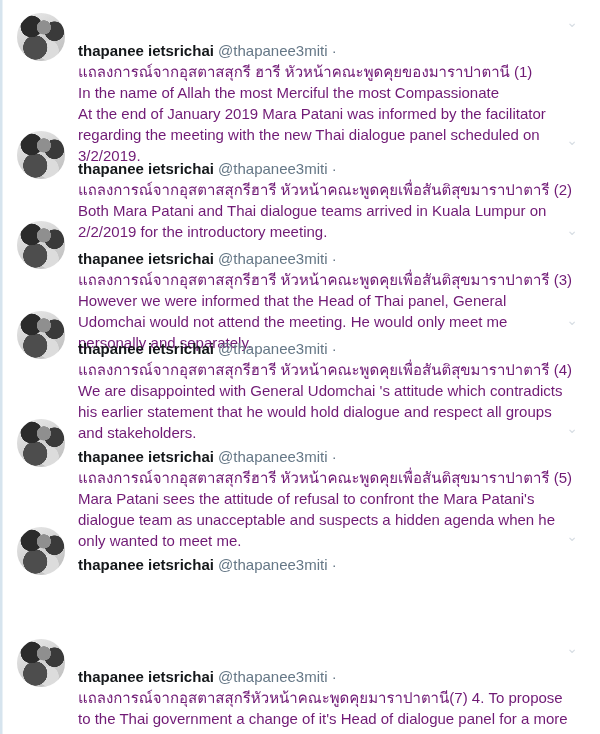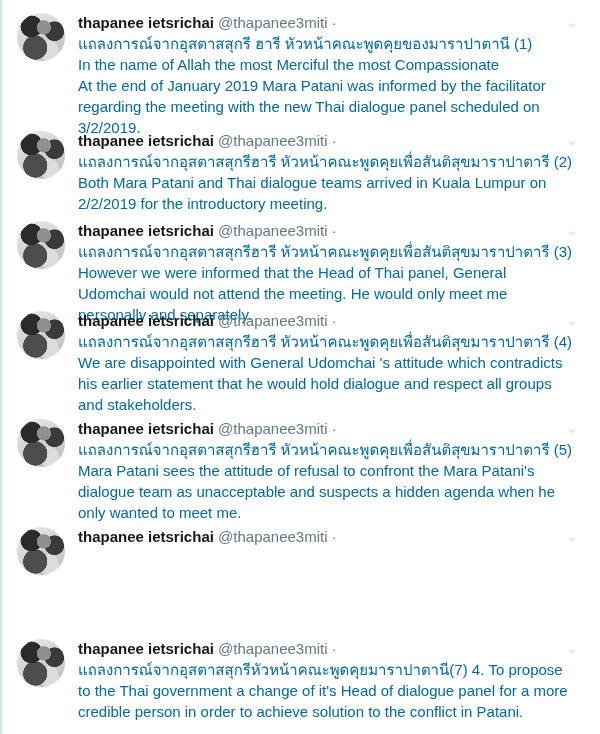--- a/index.html
+++ b/index.html
@@ -35,38 +35,39 @@
       radial-gradient(circle at 78% 38%, #3a3a3a 0 20%, rgba(0,0,0,0) 21%),
       radial-gradient(circle at 38% 72%, #4d4d4d 0 26%, rgba(0,0,0,0) 27%),
       radial-gradient(circle at 66% 78%, #dcdcdc 0 20%, rgba(0,0,0,0) 21%),
       linear-gradient(150deg, #ececec 0%, #cfcfcf 55%, #bdbdbd 100%);
   }
   .content {
     flex: 1 1 auto;
     margin-left: 13px;
     max-width: 506px;
     padding-right: 10px;
+    margin-top: 28px;
   }
   .header {
     font-size: 15px;
     line-height: 20px;
     white-space: nowrap;
   }
   .name {
     font-weight: bold;
     color: #14171a;
   }
   .handle, .dot {
     color: #657786;
     font-weight: normal;
   }
   .body {
     font-size: 15px;
     line-height: 21px;
-    color: #0369a1;
+    color: #701a75;
     white-space: pre-line;
   }
   .caret {
     position: absolute;
     right: 12px;
     top: 2px;
     color: #d8dee4;
     font-size: 14px;
     line-height: 14px;
   }

